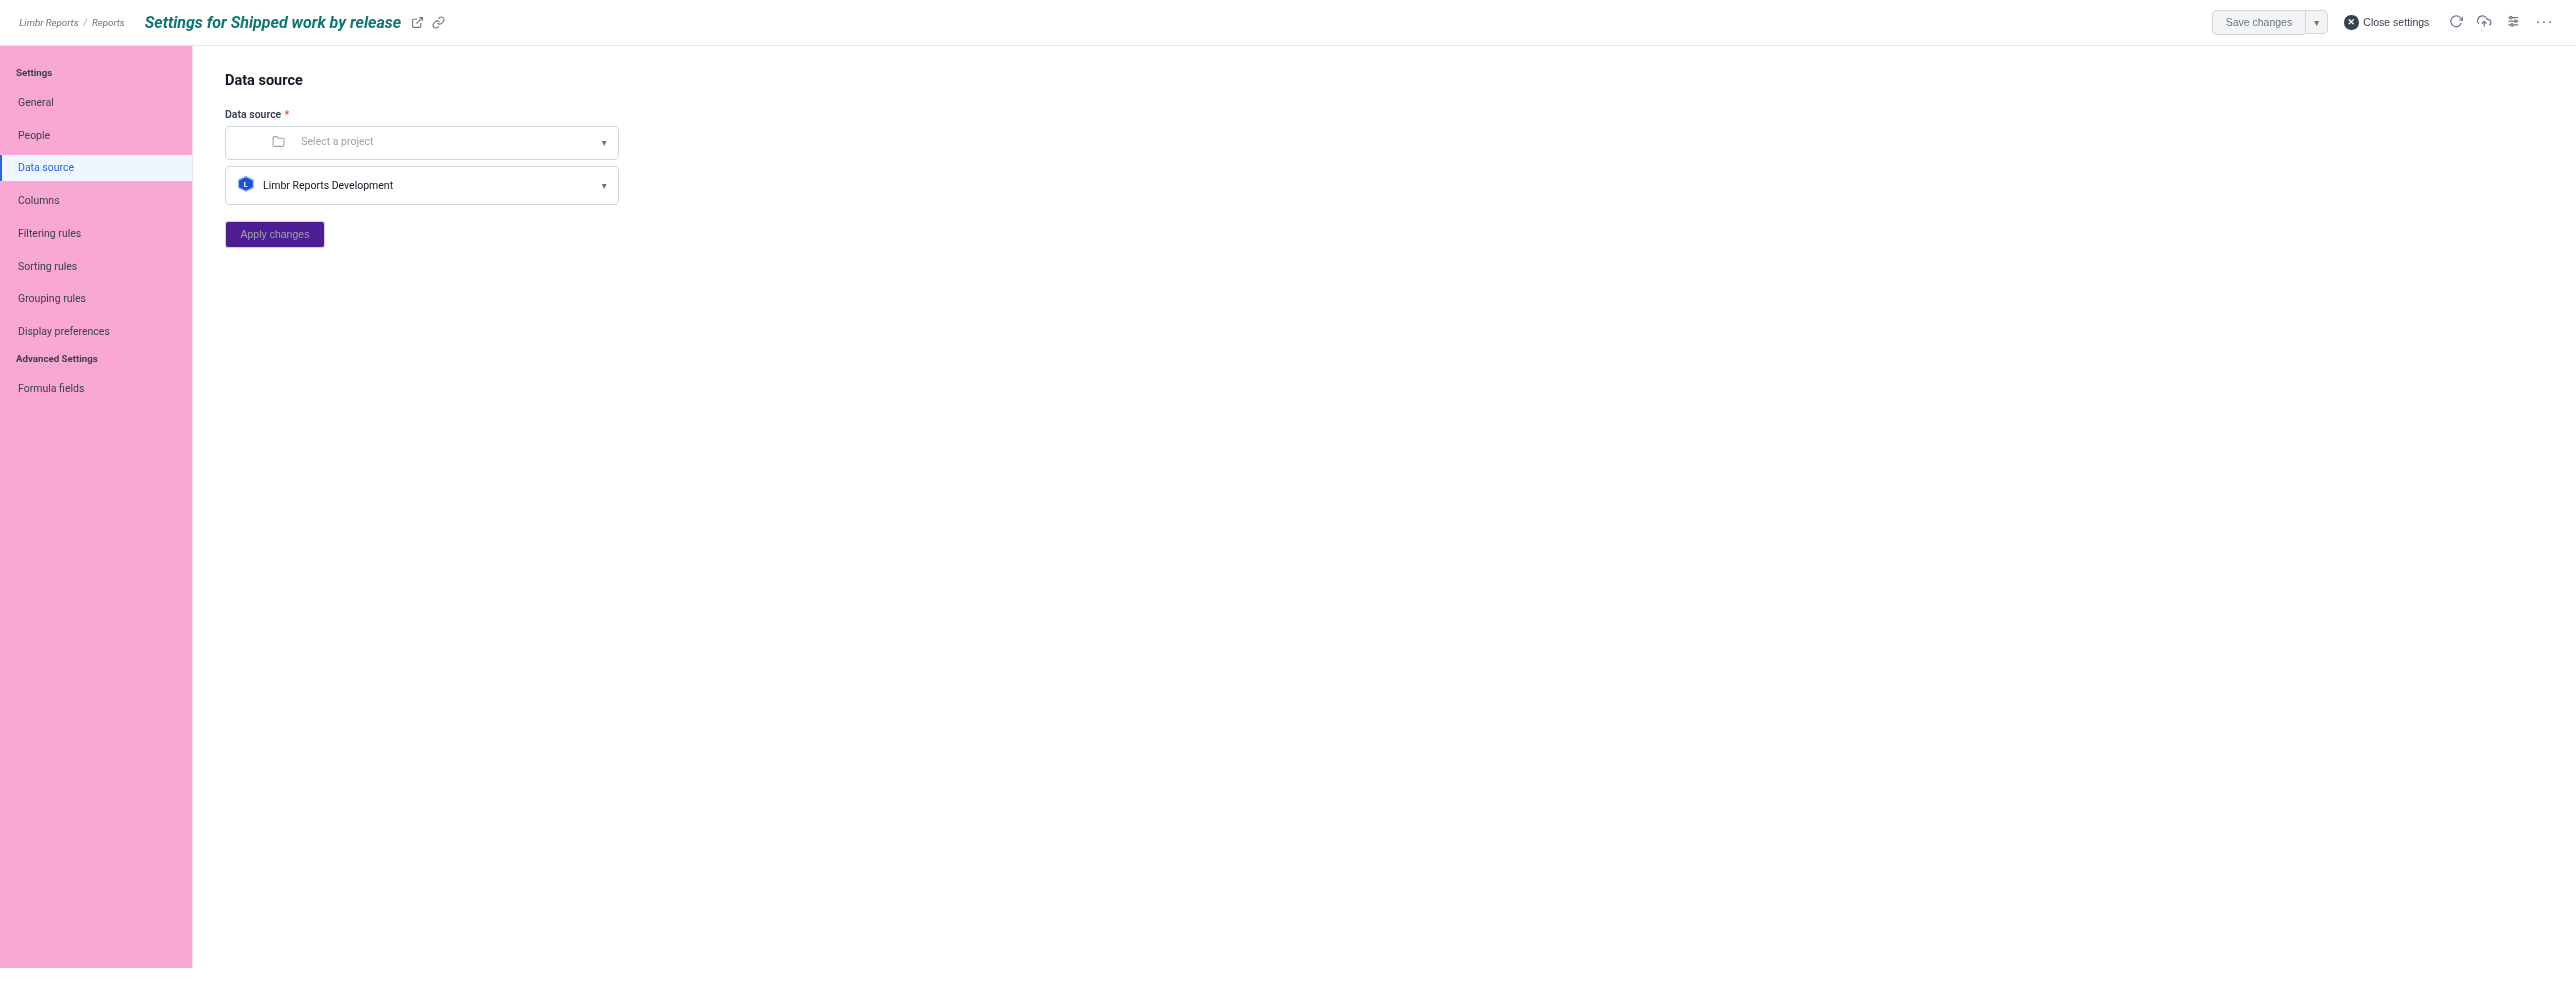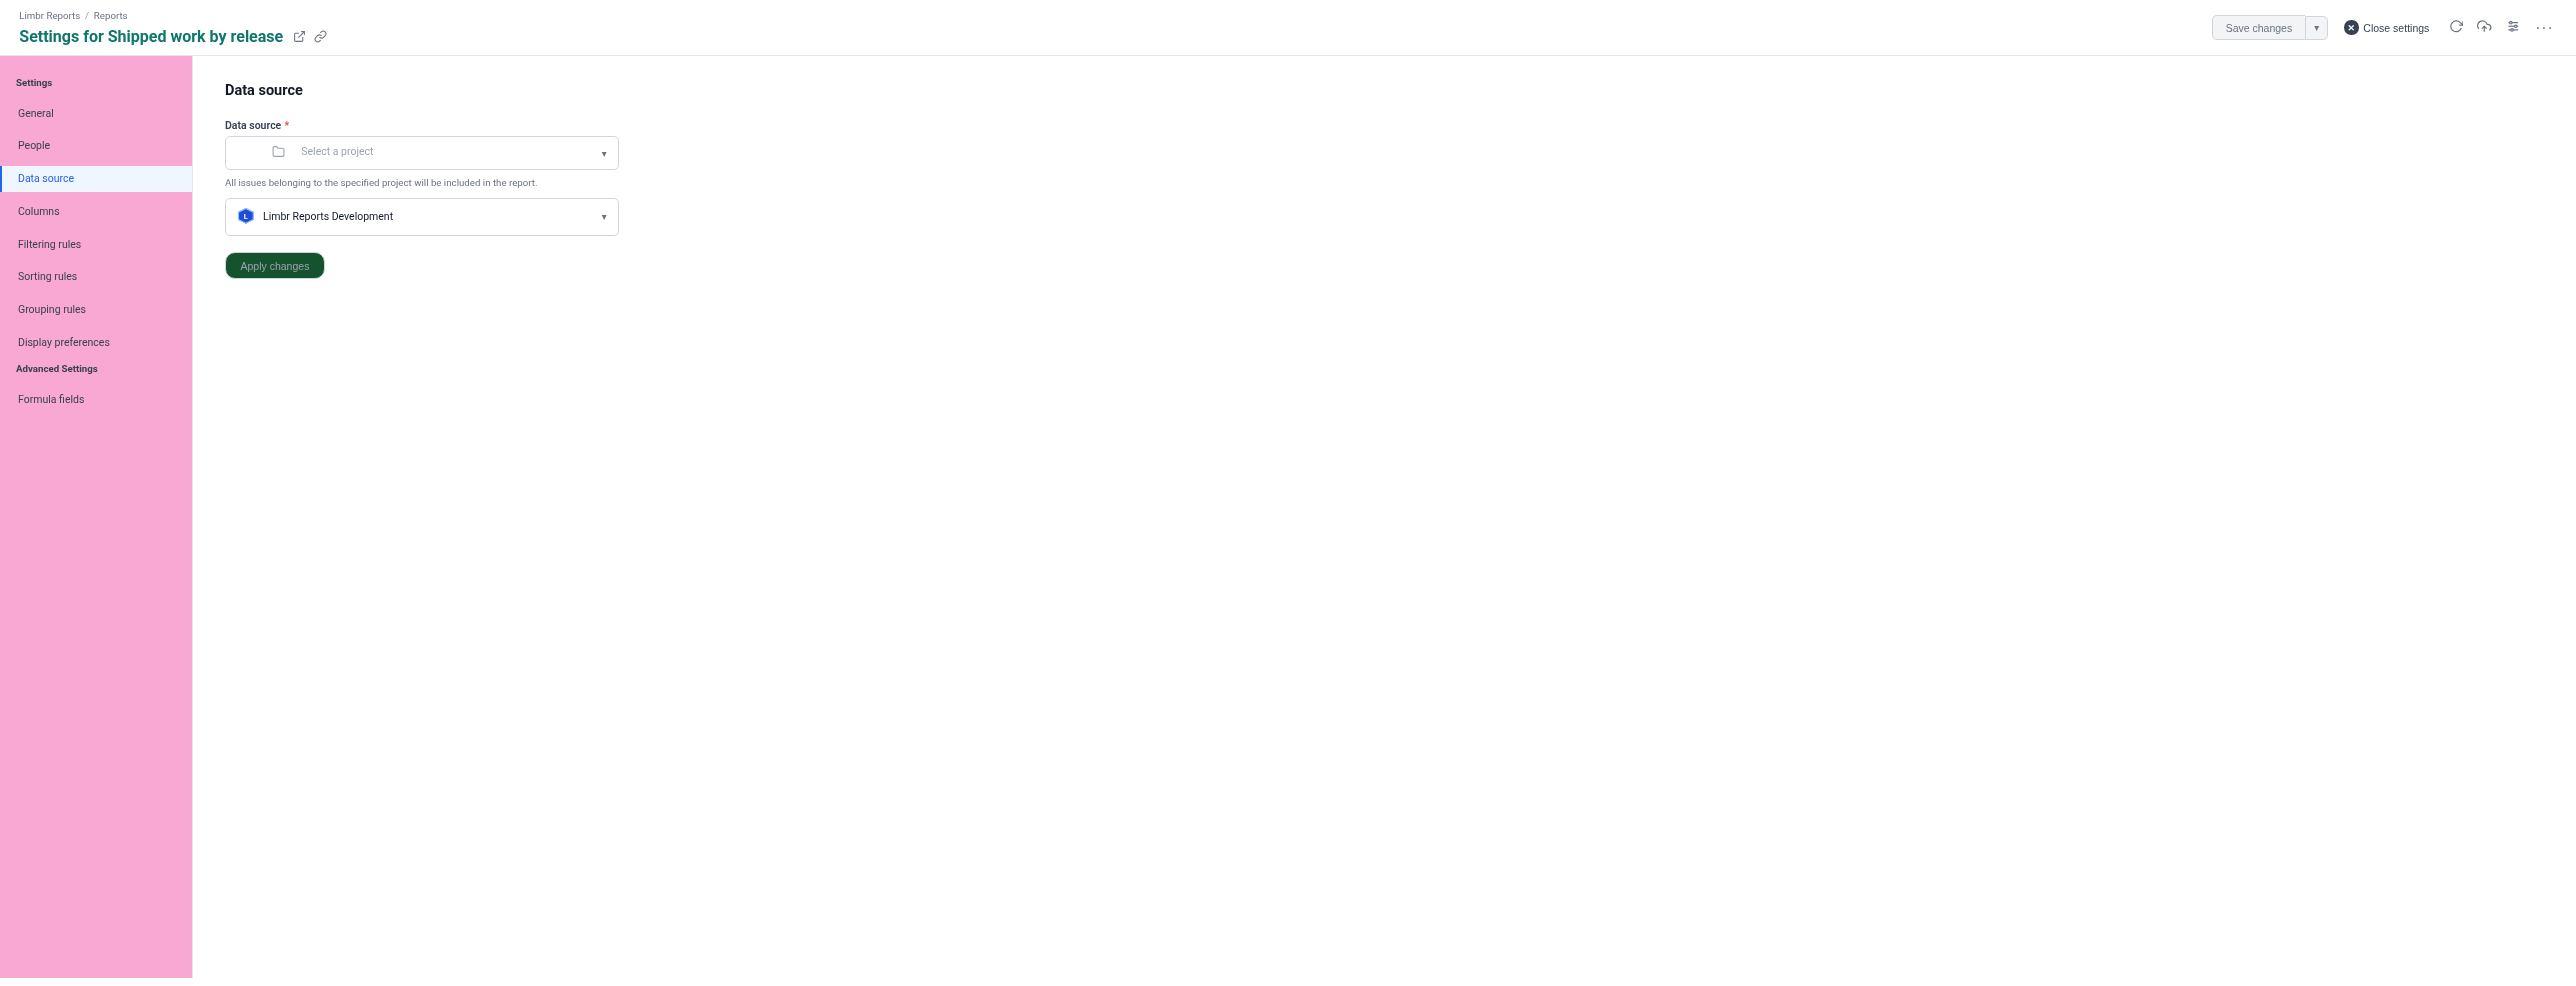--- a/index.html
+++ b/index.html
@@ -9,21 +9,21 @@
       color: #1a1a2e;
       font-size: 11.3px;
     }
     .top-bar {
       display: flex;
       align-items: center;
       padding: 9.7px 19.3px;
       border-bottom: 0.8px solid #e5e7eb;
       justify-content: space-between;
     }
-    .top-bar-left { display: flex; flex-direction: column; gap: 6px; }
+    .top-bar-left { display: flex; flex-direction: row; gap: 20px; font-style: italic; }
     .breadcrumb {
       display: flex;
       align-items: center;
       gap: 4.8px;
       font-size: 9.7px;
       color: #6b7280;
     }
     .breadcrumb-sep { color: #9ca3af; }
     .page-title {
       display: flex;
@@ -204,23 +204,23 @@
       margin-bottom: 16px;
     }
     .project-select-inner {
       display: flex;
       align-items: center;
       gap: 8px;
       font-size: 10.5px;
       color: #111827;
     }
     .apply-changes-btn {
-      background: #14532d;
-      border: 0.8px solid #d1d5db;
-      border-radius: 10px;
+      background: #4c1d95;
+      border: 0.8px solid #d1d5db;
+      border-radius: 3px;
       padding: 6.4px 14.5px;
       font-size: 10.5px;
       color: #9ca3af;
       cursor: not-allowed;
     }
   </style>
 </head>
 <body>
 
 <div class="top-bar">
@@ -316,21 +316,20 @@
         <span>
           <svg width="13" height="13" viewBox="0 0 24 24" fill="none" stroke="#9ca3af" stroke-width="2">
               <path d="M22 19a2 2 0 0 1-2 2H4a2 2 0 0 1-2-2V5a2 2 0 0 1 2-2h5l2 3h9a2 2 0 0 1 2 2z"></path>
             </svg>
         </span>
         <span>Select a project</span>
       </div>
       <span class="select-chevron">▾</span>
     </div>
 
-    <p class="hint-text">All issues belonging to the specified project will be included in the report.</p>
 
     <div class="project-select-dropdown">
       <div class="project-select-inner">
         <span>
           <svg width="17.7" height="17.7" viewBox="0 0 24 24" fill="none" style="font-size:13px">
             <polygon points="12 2 22 7 22 17 12 22 2 17 2 7" fill="#1d4ed8" stroke="#1d4ed8" stroke-width="1"></polygon>
             <polygon points="12 2 22 7 22 17 12 22 2 17 2 7" fill="none" stroke="#93c5fd" stroke-width="1.5"></polygon>
             <text x="12" y="16" text-anchor="middle" fill="white" font-size="10" font-weight="bold">L</text>
           </svg>
         </span>

